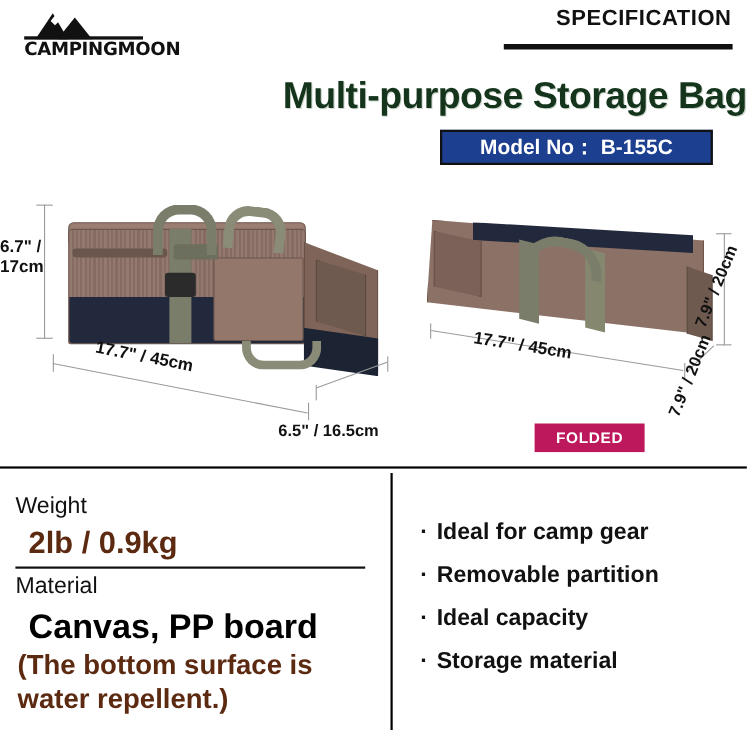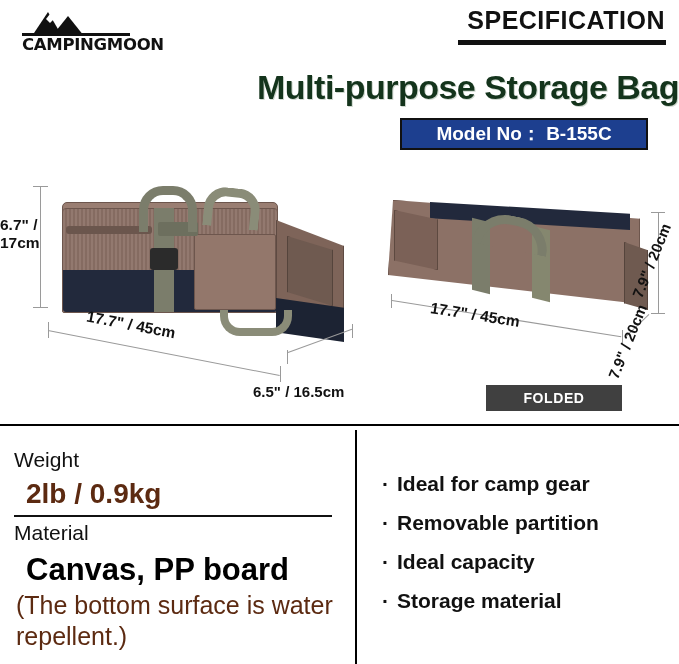--- a/index.html
+++ b/index.html
@@ -39,21 +39,21 @@
   }
   .logo-underline {
     position: absolute;
     left: 0px; top: 25px;
     width: 108px; height: 3px;
     background: #111;
   }
   .spec-title {
     position: absolute;
     right: 14px; top: 6px;
-    font-size: 25px;
+    font-size: 20px;
     font-weight: bold;
     color: #111;
     letter-spacing: 0.5px;
   }
   .spec-rule {
     position: absolute;
     left: 458px; top: 40px;
     width: 208px; height: 5px;
     background: #111;
   }
@@ -272,22 +272,22 @@
     position: absolute;
     left: 236px; top: 52px;
     width: 24px; height: 68px;
     background: #6f5a50;
     border: 1px solid #55443c;
     clip-path: polygon(0 0, 100% 12%, 100% 100%, 0 90%);
   }
   .folded-badge {
     position: absolute;
     left: 486px; top: 385px;
-    width: 136px; height: 26px;
-    background: #404040;
+    width: 100px; height: 26px;
+    background: #be185d;
     color: #fff;
     font-size: 14px;
     font-weight: bold;
     display: flex;
     align-items: center;
     justify-content: center;
     letter-spacing: 0.6px;
   }
 
   
@@ -368,21 +368,21 @@
     font-weight: bold;
     color: #000000;
     line-height: 1.1;
     text-align: center;
   }
   .material-note {
     position: absolute;
     left: 16px; top: 590px;
     width: 340px;
     font-size: 25px;
-    font-weight: normal;
+    font-weight: bold;
     color: #5c2a11;
     line-height: 1.22;
   }
 
   
   .features {
     position: absolute;
     left: 382px; top: 472px;
     width: 290px;
   }

